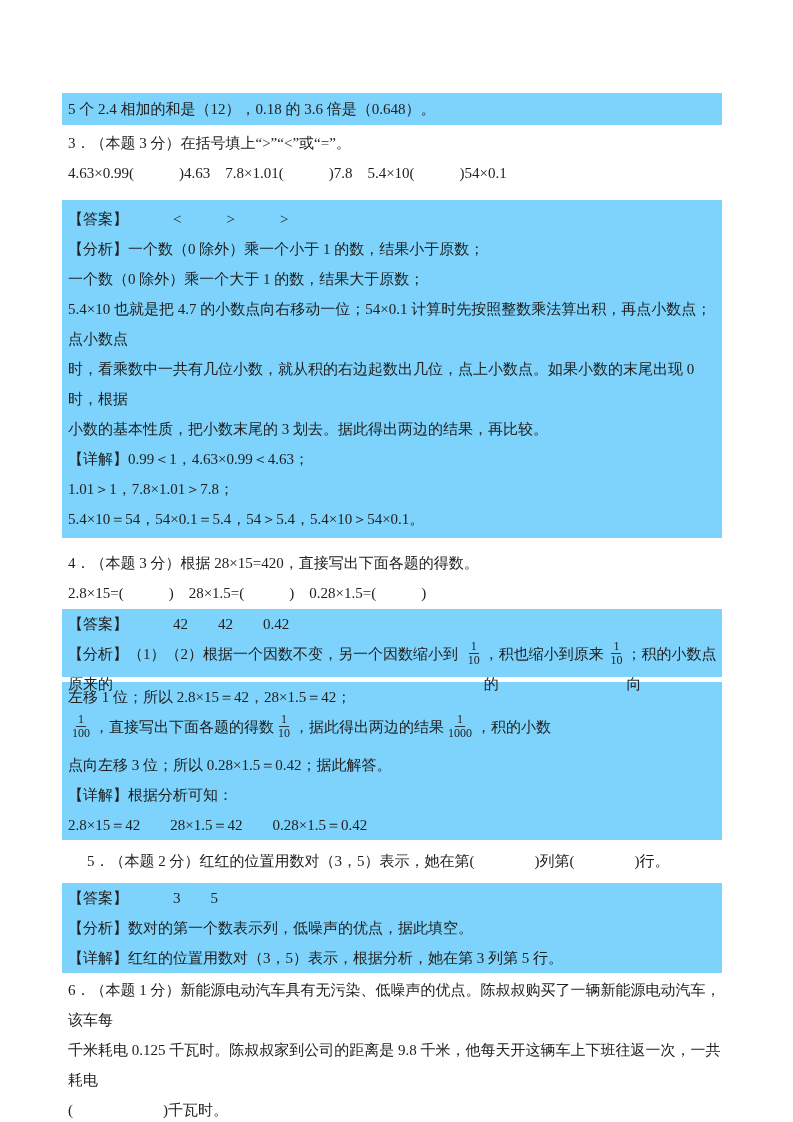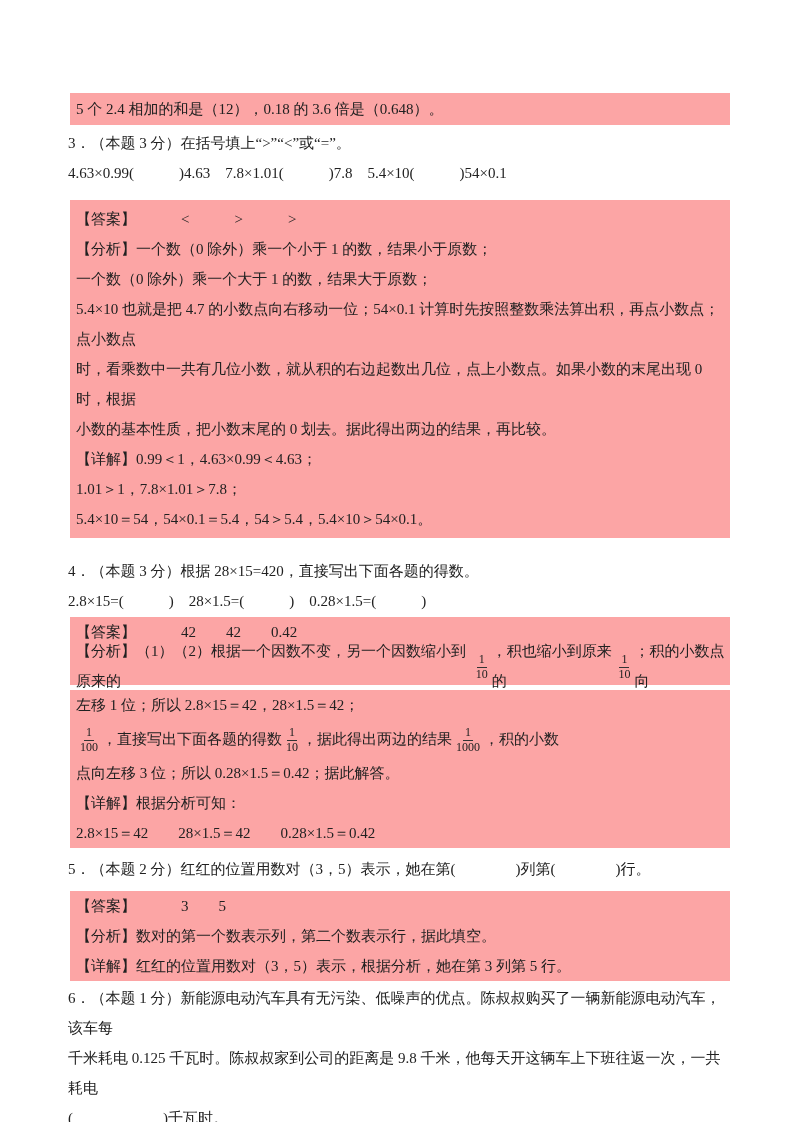--- a/index.html
+++ b/index.html
@@ -3,31 +3,31 @@
 <meta charset="utf-8">
 <style>
   html,body{margin:0;padding:0;}
   body{
     width:793px;height:1122px;background:#ffffff;overflow:hidden;
     font-family:"Liberation Serif","DejaVu Serif",serif;
     color:#212121;
   }
   .page{padding:93px 0 0 62px;}
   .block{width:654px;padding-left:6px;}
-  .answer{background:#fca5a5;margin-left:8px;}
+  .answer{background:#7dd3fc;}
   .question{background:transparent;}
   .line{font-size:15px;line-height:30px;white-space:pre-wrap;}
   .pad-b1{padding-top:1px;padding-bottom:1px;}
   .pad-b2{padding-top:3px;padding-bottom:12px;}
   .pad-b3{padding-top:4px;padding-bottom:4px;}
-  .pad-b4{padding-top:18px;padding-bottom:1px;}
+  .pad-b4{padding-top:10px;padding-bottom:1px;}
   .b5{margin-bottom:5px;}
-  .pad-b7{padding-top:6px;padding-bottom:7px;}
+  .pad-b7{padding-top:6px;padding-bottom:7px;margin-left:19px;}
   .pad-b9{padding-top:2px;padding-bottom:10px;}
-  .frac-line{display:flex;align-items:center;height:38px;}
+  .frac-line{display:flex;height:38px;}
   .frac-line .seg{white-space:pre-wrap;}
   .frac{
     display:inline-flex;flex-direction:column;align-items:center;
     font-size:12px;line-height:1.1;margin:0 3px;transform:translateY(1px);
   }
   .frac .num{border-bottom:1px solid #333;padding:0 2px;}
   .frac .den{padding:0 1px;}
 </style>
 </head>
 <body>
@@ -42,21 +42,21 @@
     <div class="line">3．（本题 3 分）在括号填上“&gt;”“&lt;”或“=”。</div>
     <div class="line">4.63×0.99(　　　)4.63　7.8×1.01(　　　)7.8　5.4×10(　　　)54×0.1</div>
   </div>
 
   <div class="block answer pad-b3">
     <div class="line">【答案】　　　&lt;　　　&gt;　　　&gt;</div>
     <div class="line">【分析】一个数（0 除外）乘一个小于 1 的数，结果小于原数；</div>
     <div class="line">一个数（0 除外）乘一个大于 1 的数，结果大于原数；</div>
     <div class="line">5.4×10 也就是把 4.7 的小数点向右移动一位；54×0.1 计算时先按照整数乘法算出积，再点小数点；点小数点</div>
     <div class="line">时，看乘数中一共有几位小数，就从积的右边起数出几位，点上小数点。如果小数的末尾出现 0 时，根据</div>
-    <div class="line">小数的基本性质，把小数末尾的 0 划去。据此得出两边的结果，再比较。</div>
+    <div class="line">小数的基本性质，把小数末尾的 3 划去。据此得出两边的结果，再比较。</div>
     <div class="line">【详解】0.99＜1，4.63×0.99＜4.63；</div>
     <div class="line">1.01＞1，7.8×1.01＞7.8；</div>
     <div class="line">5.4×10＝54，54×0.1＝5.4，54＞5.4，5.4×10＞54×0.1。</div>
   </div>
 
   <div class="block question pad-b4">
     <div class="line">4．（本题 3 分）根据 28×15=420，直接写出下面各题的得数。</div>
     <div class="line">2.8×15=(　　　)　28×1.5=(　　　)　0.28×1.5=(　　　)</div>
   </div>
 
@@ -100,21 +100,21 @@
     <div class="line">【详解】根据分析可知：</div>
     <div class="line">2.8×15＝42　　28×1.5＝42　　0.28×1.5＝0.42</div>
   </div>
 
   <div class="block question pad-b7">
     <div class="line">5．（本题 2 分）红红的位置用数对（3，5）表示，她在第(　　　　)列第(　　　　)行。</div>
   </div>
 
   <div class="block answer">
     <div class="line">【答案】　　　3　　5</div>
-    <div class="line">【分析】数对的第一个数表示列，第二个数表示行，据此填空。</div>
+    <div class="line">【分析】数对的第一个数表示列，低噪声的优点，据此填空。</div>
     <div class="line">【详解】红红的位置用数对（3，5）表示，根据分析，她在第 3 列第 5 行。</div>
   </div>
 
   <div class="block question pad-b9">
     <div class="line">6．（本题 1 分）新能源电动汽车具有无污染、低噪声的优点。陈叔叔购买了一辆新能源电动汽车，该车每</div>
     <div class="line">千米耗电 0.125 千瓦时。陈叔叔家到公司的距离是 9.8 千米，他每天开这辆车上下班往返一次，一共耗电</div>
     <div class="line">(　　　　　　)千瓦时。</div>
   </div>
 
   <div class="block answer">

